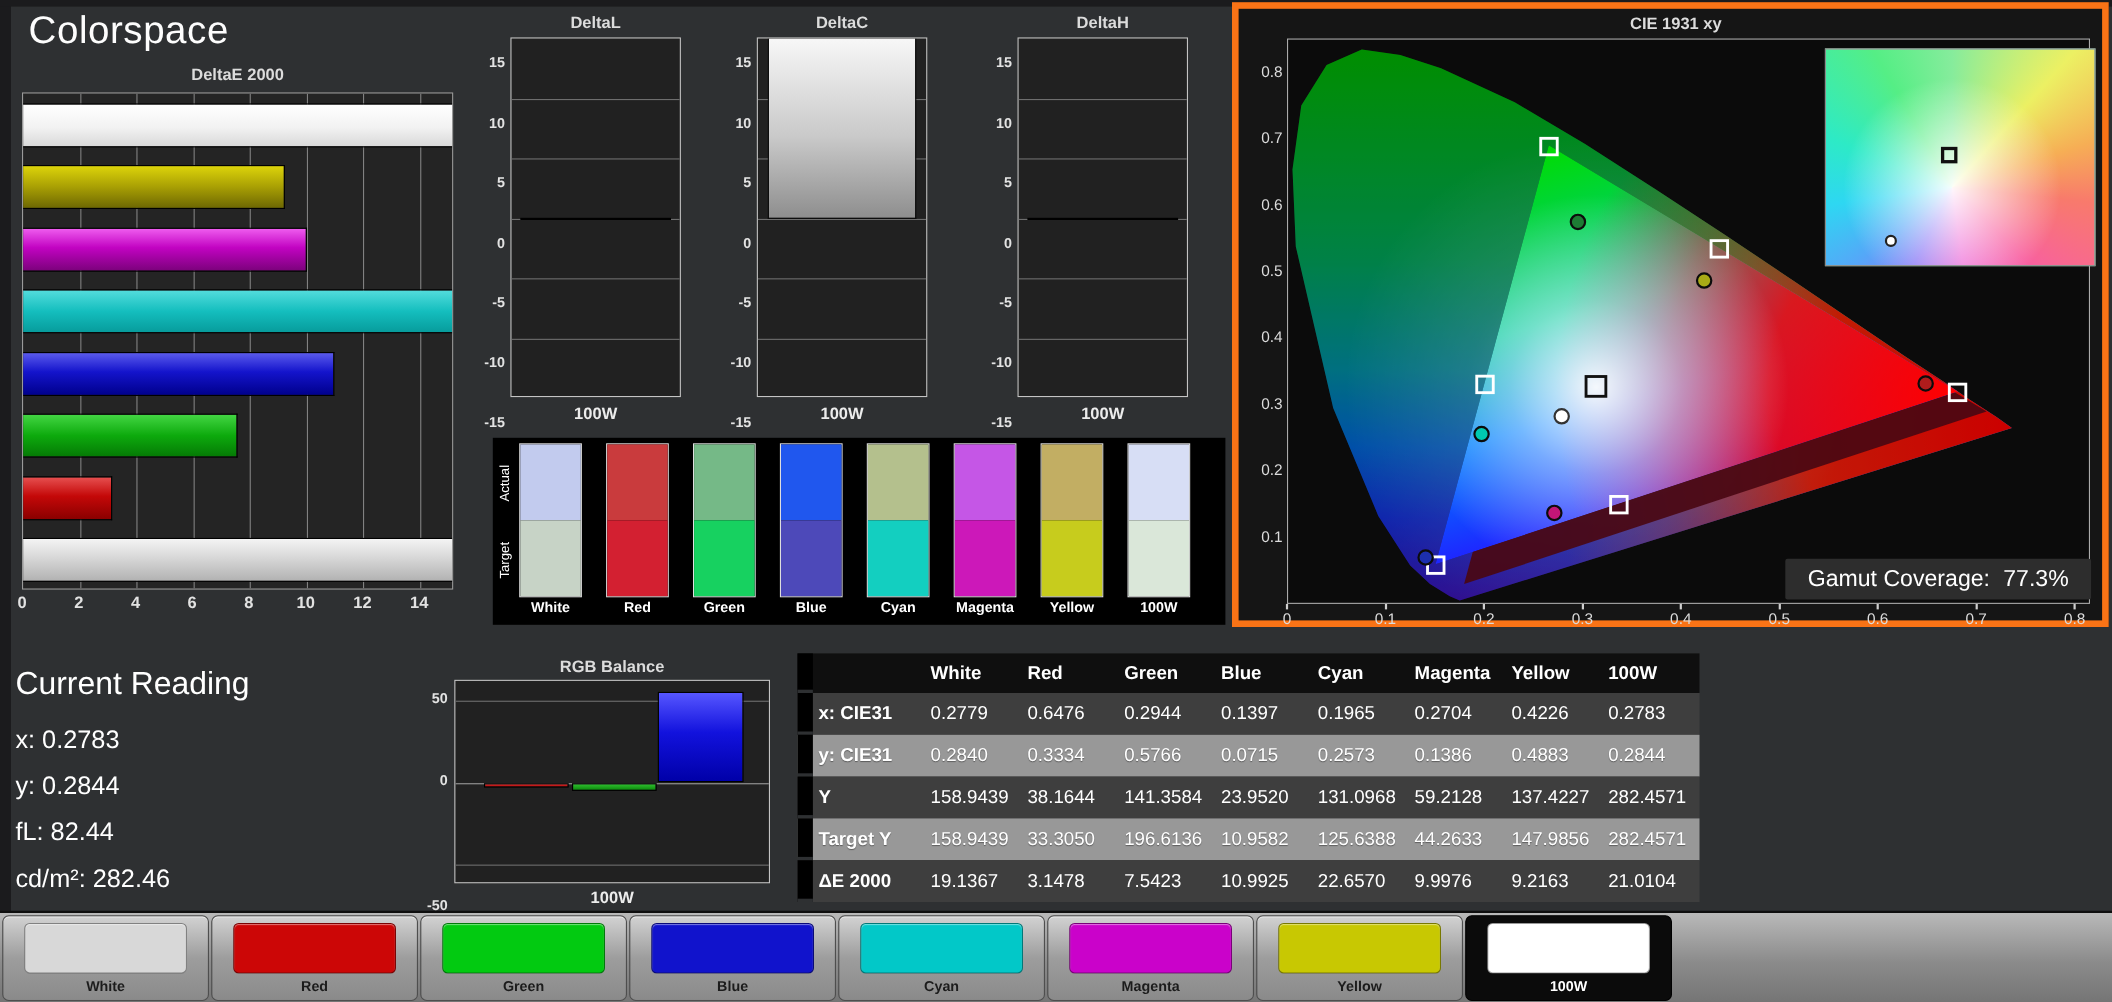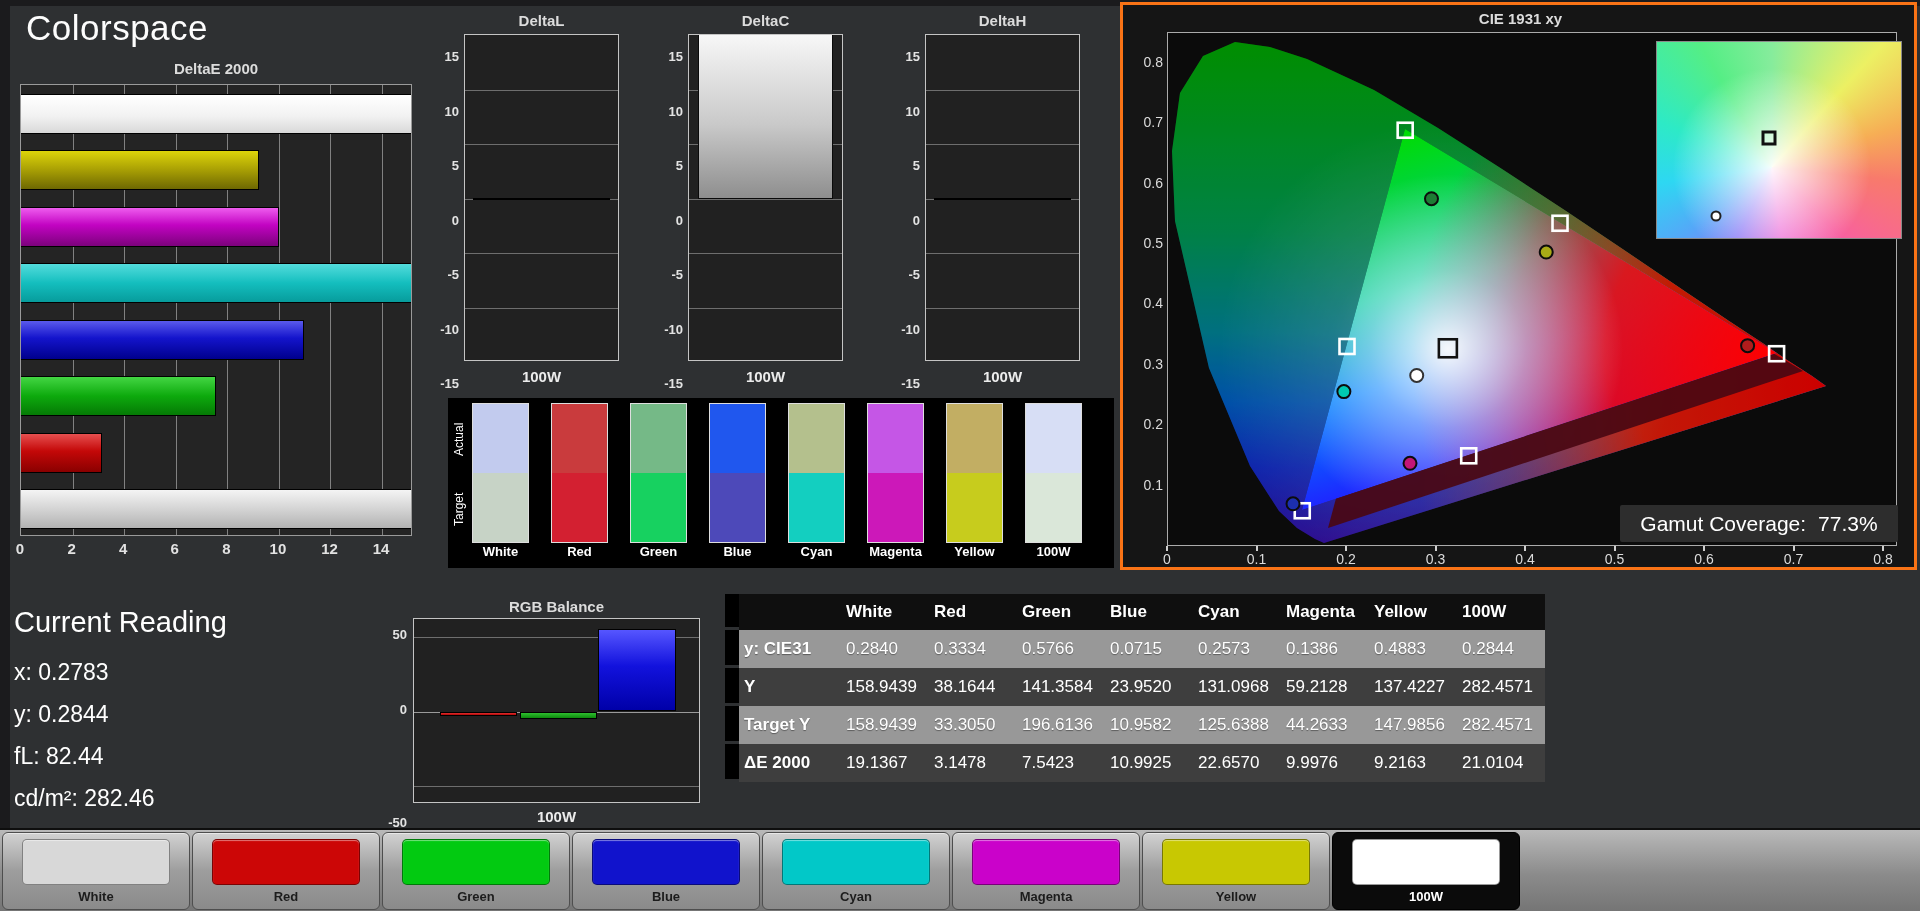--- a/index.html
+++ b/index.html
@@ -44,21 +44,21 @@
 
   
   #swatch-panel { position:absolute; left:448px; top:398px; width:666px; height:170px; background:#000; }
   .rot { position:absolute; left:4px; writing-mode:vertical-rl; transform:rotate(180deg); color:#fff; font-size:12px; height:66px; text-align:center; }
   #rot-actual { top:8px; } #rot-target { top:78px; }
   .sw-col { position:absolute; top:5px; width:57px; height:140px; border:1px solid #dedede; }
   .sw-half { position:absolute; left:0; width:100%; height:50%; }
   .sw-label { position:absolute; top:146px; width:79px; text-align:center; font-size:13px; font-weight:bold; color:#fff; }
 
   
-  #cie-panel { position:absolute; left:1120px; top:2px; width:797px; height:568px; background:#151515; border:3px solid #f97316; }
+  #cie-panel { position:absolute; left:1120px; top:2px; width:797px; height:568px; background:#151515; border:6px solid #f97316; }
   #cie-title { position:absolute; left:0; top:5px; width:795px; }
   #cie-plot { position:absolute; left:44px; top:27px; width:730px; height:514px; background:#0b0b0b; border:1px solid #ababab; }
   .cie-ylab { position:absolute; left:4px; width:36px; text-align:right; font-size:14px; color:#dcdcdc; }
   .cie-xlab { position:absolute; top:546px; width:28px; text-align:center; font-size:14px; color:#dcdcdc; }
   .cie-tick { position:absolute; top:541px; width:2px; height:5px; background:#cfcfcf; }
   #cie-inset { position:absolute; left:533px; top:36px; width:246px; height:198px; border:1px solid #8a8a8a;
     background-color:#9fe8c0;
     background-image:
       radial-gradient(circle at 47% 64%, rgba(255,255,255,.95), rgba(255,255,255,0) 55%),
       conic-gradient(from 0deg at 47% 64%, #86ec9c 0deg, #ecf063 42deg, #f6ae55 72deg, #f87a6c 96deg, #f860a0 135deg, #ee6fd8 172deg, #8e7cf6 206deg, #55a7f8 232deg, #2ed7f2 262deg, #2deac6 292deg, #55ee85 330deg, #86ec9c 360deg); }
@@ -398,20 +398,32 @@
         <div class="t-cell t-h"></div>
         <div class="t-cell t-h">White</div>
         <div class="t-cell t-h">Red</div>
         <div class="t-cell t-h">Green</div>
         <div class="t-cell t-h">Blue</div>
         <div class="t-cell t-h">Cyan</div>
         <div class="t-cell t-h">Magenta</div>
         <div class="t-cell t-h">Yellow</div>
         <div class="t-cell t-h">100W</div>
       </div>
+      <div class="t-row t-dark">
+        <div class="t-strip"></div>
+        <div class="t-cell t-h">x: CIE31</div>
+        <div class="t-cell">0.2779</div>
+        <div class="t-cell">0.6476</div>
+        <div class="t-cell">0.2944</div>
+        <div class="t-cell">0.1397</div>
+        <div class="t-cell">0.1965</div>
+        <div class="t-cell">0.2704</div>
+        <div class="t-cell">0.4226</div>
+        <div class="t-cell">0.2783</div>
+      </div>
       <div class="t-row t-light">
         <div class="t-strip"></div>
         <div class="t-cell t-h">y: CIE31</div>
         <div class="t-cell">0.2840</div>
         <div class="t-cell">0.3334</div>
         <div class="t-cell">0.5766</div>
         <div class="t-cell">0.0715</div>
         <div class="t-cell">0.2573</div>
         <div class="t-cell">0.1386</div>
         <div class="t-cell">0.4883</div>

